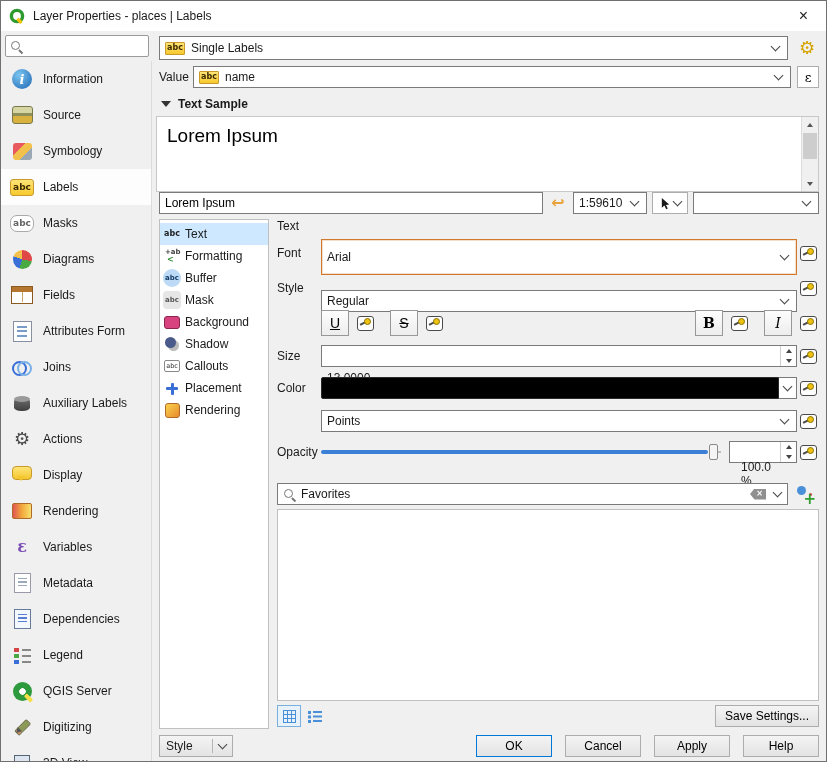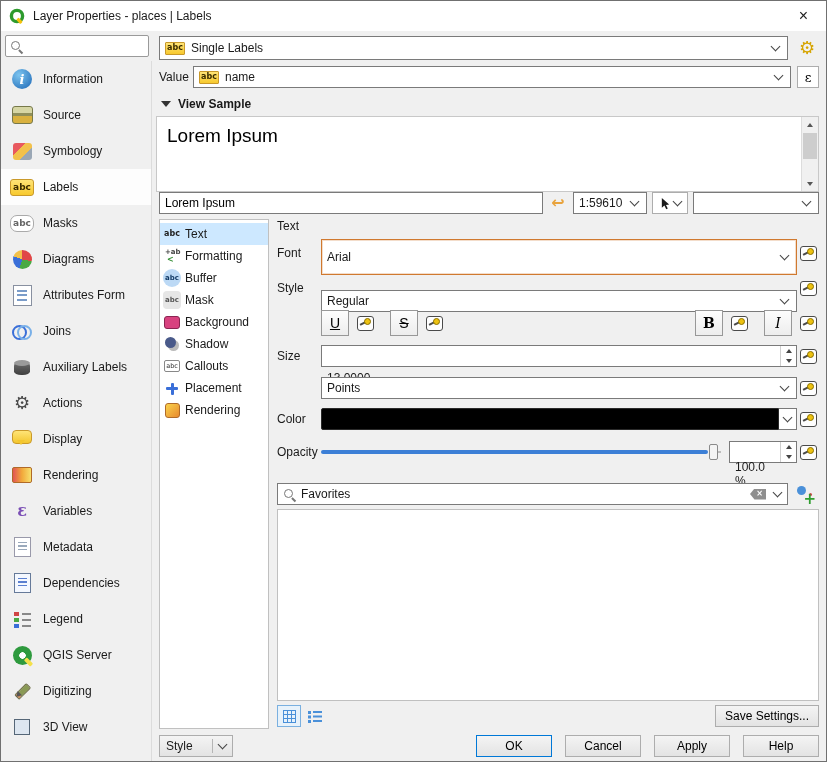--- a/index.html
+++ b/index.html
@@ -151,21 +151,21 @@
   .color-row { height:22px; margin-bottom:11px; }
   .color-widget { flex:1; display:flex; height:22px; }
   .color-swatch { flex:1; background:#000; border:1px solid #2a2a2a; border-radius:2px 0 0 2px; }
   .color-arrow { width:18px; background:#fff; border:1px solid #7a7a7a; border-left:none; display:flex; align-items:center; justify-content:center; }
   .color-arrow .chev { margin:-3px 0 0 0; }
   .opacity-row { height:22px; margin-bottom:20px; }
   .slider { flex:1; position:relative; height:22px; margin-right:8px; }
   .track-fill { position:absolute; left:0; top:9px; width:calc(100% - 13px); height:4px; background:#3c7fd6; border-radius:2px; }
   .track-rest { position:absolute; right:0; top:10px; width:9px; height:2px; background:#bdbdbd; }
   .slider-handle { position:absolute; right:3px; top:3px; width:9px; height:16px; background:#f4f4f4; border:1px solid #8a8a8a; border-radius:2px; }
-  .opacity-spin { width:68px; flex:none; }
+  .opacity-spin { width:68px; flex:none;padding-left:6px; }
 
   .fav-row { height:22px; margin-bottom:4px; display:flex; align-items:center; }
   .fav-combo { flex:1; display:flex; align-items:center; background:#fff; border:1px solid #7a7a7a; height:22px; padding:0 4px; }
   .fav-text { margin-left:4px; }
   .clear-ic { margin-left:auto; width:16px; height:11px; background:#8f8f8f; clip-path:polygon(28% 0, 100% 0, 100% 100%, 28% 100%, 0 50%); display:flex; align-items:center; justify-content:center; color:#fff; font:bold 8px/1 "DejaVu Sans",sans-serif; padding-left:3px; }
   .fav-combo .chev { margin:-3px 2px 0 8px; }
   .stymgr-btn { width:26px; height:24px; margin-left:5px; flex:none; background:transparent; border:none; display:flex; align-items:center; justify-content:center; }
   .stymgr { position:relative; width:20px; height:20px; }
   .stymgr::before { content:""; position:absolute; left:1px; top:2px; width:9px; height:9px; border-radius:50%; background:#4a90d9; box-shadow:9px 4px 0 -3px #d04545; }
   .stymgr::after { content:"+"; position:absolute; right:0; bottom:-3px; color:#2f9e2f; font:bold 15px/1 "DejaVu Sans",sans-serif; }
@@ -228,20 +228,24 @@
       </div>
     <div class="side-item">
         <span class="sic ic-masks"></span>
         <span class="side-label">Masks</span>
       </div>
     <div class="side-item">
         <span class="sic ic-diagrams"></span>
         <span class="side-label">Diagrams</span>
       </div>
     <div class="side-item">
+        <span class="sic ic-fields"></span>
+        <span class="side-label">Fields</span>
+      </div>
+    <div class="side-item">
         <span class="sic ic-attr"></span>
         <span class="side-label">Attributes Form</span>
       </div>
     <div class="side-item">
         <span class="sic ic-joins"></span>
         <span class="side-label">Joins</span>
       </div>
     <div class="side-item">
         <span class="sic ic-aux"></span>
         <span class="side-label">Auxiliary Labels</span>
@@ -304,21 +308,21 @@
     <div class="combo value-combo">
       <span class="mini-label-ic">abc</span>
       <span>name</span>
       <span class="chev"></span>
     </div>
     <button class="eps-btn">ε</button>
   </div>
 
   <div class="sample-header">
     <span class="tri-expand"></span>
-    <span>View Sample</span>
+    <span>Text Sample</span>
   </div>
 
   <div class="sample-box">
     <div class="sample-text">Lorem Ipsum</div>
     <div class="vscroll">
       <div class="sb-btn">
           <span class="sb-tri-up"></span>
         </div>
       <div class="sb-thumb"></div>
       <div class="sb-btn bottom">
@@ -444,37 +448,37 @@
             <span>
               <i class="tri-dn"></i>
             </span>
           </span>
       </div>
       <button class="dd">
           <span class="dd-ic"></span>
         </button>
     </div>
 
-    <div class="r-row unit-row">
-      <div class="combo unit-combo">
-        <span>Points</span>
-        <span class="chev"></span>
-      </div>
-      <button class="dd">
-          <span class="dd-ic"></span>
-        </button>
-    </div>
-
     <div class="r-row color-row">
       <span class="r-label">Color</span>
       <div class="color-widget">
         <span class="color-swatch"></span>
         <span class="color-arrow">
             <span class="chev"></span>
           </span>
+      </div>
+      <button class="dd">
+          <span class="dd-ic"></span>
+        </button>
+    </div>
+
+    <div class="r-row unit-row">
+      <div class="combo unit-combo">
+        <span>Points</span>
+        <span class="chev"></span>
       </div>
       <button class="dd">
           <span class="dd-ic"></span>
         </button>
     </div>
 
     <div class="r-row opacity-row">
       <span class="r-label">Opacity</span>
       <div class="slider">
         <span class="track-fill"></span>

